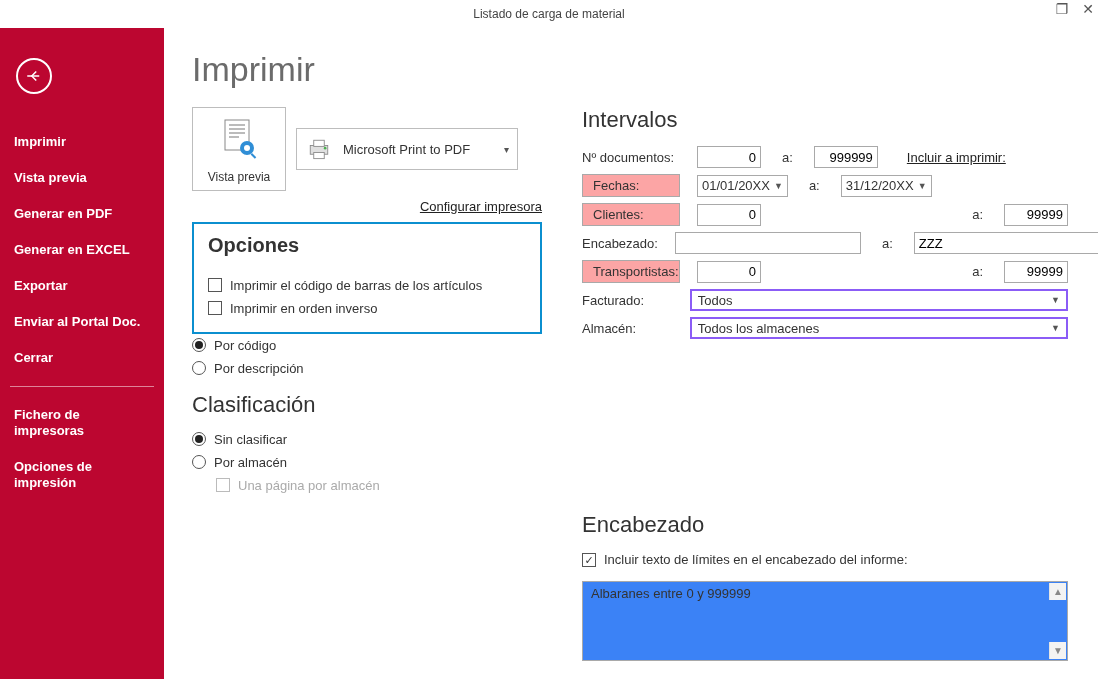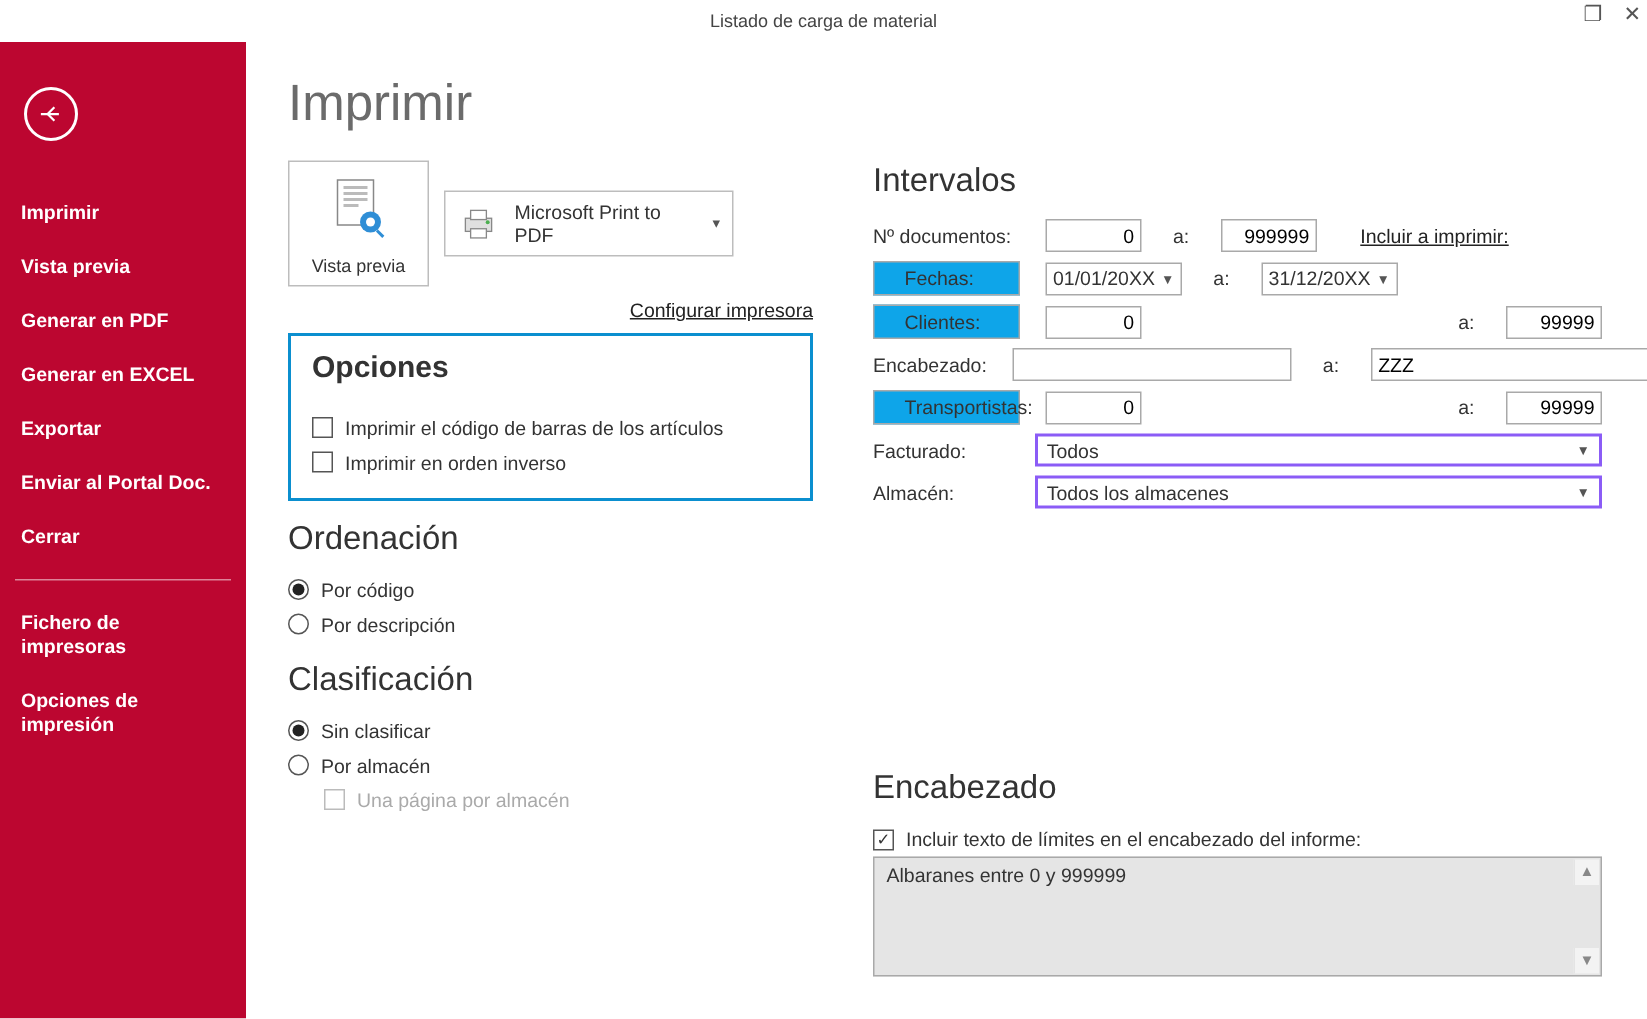--- a/index.html
+++ b/index.html
@@ -80,21 +80,21 @@
   }
   .print-preview-box {
     border: 1px solid #bdbdbd; padding: 10px 12px 6px;
     display: flex; flex-direction: column; align-items: center;
     width: 94px; cursor: pointer;
   }
   .print-preview-box .pv-label { font-size: 12px; margin-top: 6px; color:#333; }
   .printer-box {
     border: 1px solid #bdbdbd; padding: 6px 8px;
     display: flex; align-items: center; gap: 10px;
-    width: 193px; cursor: pointer;
+    width: 222px; cursor: pointer;
     justify-content: flex-start;
   }
   .printer-box .printer-name { flex:1; font-size: 13px; }
   .printer-box .caret { font-size: 10px; color:#555; margin-left:auto; }
   .config-link {
     text-align: right; margin-top: 8px;
     font-size: 13px; color:#222; text-decoration: underline;
     cursor: pointer;
   }
   .opciones-box {
@@ -104,40 +104,40 @@
   .chk-row { display:flex; align-items:center; gap:8px; padding:4px 0; font-size:13px; }
   .chk { width:14px; height:14px; border:1px solid #555; display:inline-block; background:#fff; cursor:pointer; }
   .chk.checked::after { content:"✓"; display:block; font-size:11px; line-height:12px; text-align:center; color:#333;}
   .chk.disabled { border-color:#bbb; cursor:default;}
   .chk-row.disabled { color:#aaa; }
   .radio-row { display:flex; align-items:center; gap:8px; padding:4px 0; font-size:13px; }
   .radio { width:14px; height:14px; border:1px solid #555; border-radius:50%; display:inline-flex; align-items:center; justify-content:center; cursor:pointer;}
   .radio.selected::after{ content:""; width:8px;height:8px;background:#222;border-radius:50%; display:block;}
   .field-row { display:flex; align-items:center; gap:17px; padding:3px 0; font-size:13px; }
   .field-row .lbl { width:98px; color:#333; }
-  .field-row .lbl-btn { border:1px solid #a9a9a9; padding:3px 20px; width:98px; cursor:pointer; background:#0ea5e9; }
+  .field-row .lbl-btn { border:1px solid #a9a9a9; padding:3px 10px; width:98px; cursor:pointer; background:#fca5a5; }
   .inpt { border:1px solid #a9a9a9; padding:2px 4px; height:22px; font-size:13px; background:#fff; }
   .inpt.right { text-align:right; }
   .w60 { width:64px; }
   .w180{ width:190px; }
   .sep-a { margin:0 4px; }
   .date-field { border:1px solid #a9a9a9; height:22px; display:flex; align-items:center; padding:0 4px; }
   .date-field .caret{ font-size:9px; margin-left:4px; color:#555;}
   .series-link { color:#222; text-decoration: underline; cursor:pointer; margin-left:12px; font-size:13px;}
   .select-like {
     border:2px solid #8b5cf6; height:22px; padding:2px 6px;
     display:flex; align-items:center; justify-content:space-between;
     background:#fff; cursor:pointer; font-size:13px;
   }
   .select-like .caret{ font-size:9px; color:#555;}
   .sl-w405{ width:407px;}
   .textarea-like {
-    border:1px solid #a9a9a9; 
+    border:1px solid #a9a9a9; margin-top:10px;
     height:80px; position:relative; padding:4px 22px 4px 8px;
-    font-size:13px; background:#e5e5e5;
+    font-size:13px; background:#3b82f6;
   }
   .textarea-like .scroll-up,
   .textarea-like .scroll-dn{
     position:absolute; right:1px; width:17px; height:17px;
     background:#f3f3f3; color:#888; text-align:center; font-size:10px; line-height:17px;
     border-left:1px solid #e4e4e4;
   }
   .textarea-like .scroll-up{ top:1px; }
   .textarea-like .scroll-dn{ bottom:1px; }
   .icon-doc { width:40px; height:46px; }
@@ -211,21 +211,20 @@
           <div class="chk-row">
             <span class="chk"></span>
             <span>Imprimir el código de barras de los artículos</span>
           </div>
           <div class="chk-row">
             <span class="chk"></span>
             <span>Imprimir en orden inverso</span>
           </div>
         </div>
 
-        <h2 class="section-title">Ordenación</h2>
         <div class="radio-row">
           <span class="radio selected"></span>
           <span>Por código</span>
         </div>
         <div class="radio-row">
           <span class="radio"></span>
           <span>Por descripción</span>
         </div>
 
         <h2 class="section-title">Clasificación</h2>

